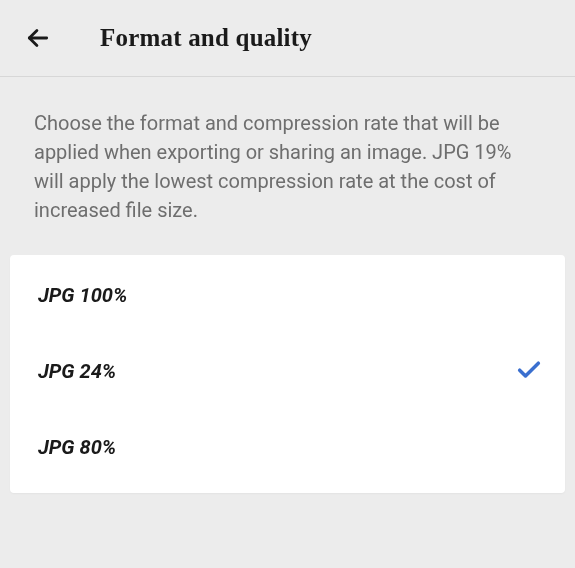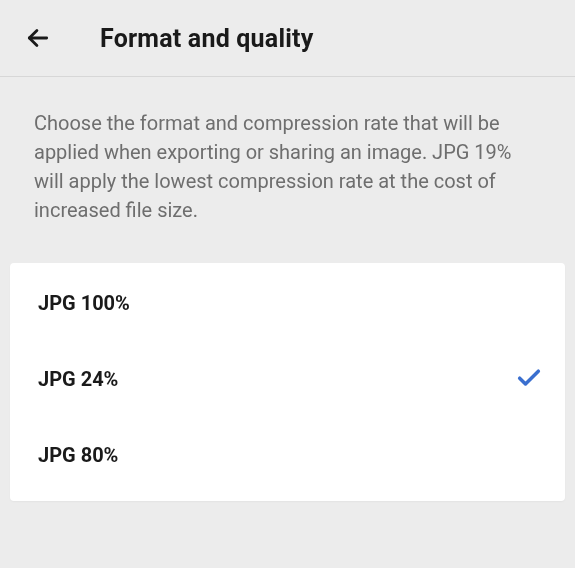--- a/index.html
+++ b/index.html
@@ -9,20 +9,21 @@
       width: 575px;
       height: 568px;
       overflow: hidden;
       color: #1a1a1a;
     }
     .header {
       display: flex;
       align-items: center;
       padding: 22px 20px 22px 22px;
       border-bottom: 1px solid #d7d7d7;
+      font-family: Liberation Serif, serif;
     }
     .back-btn {
       width: 32px;
       height: 32px;
       display: flex;
       align-items: center;
       justify-content: center;
       cursor: pointer;
       color: #1a1a1a;
     }
@@ -33,24 +34,25 @@
       letter-spacing: 0.2px;
     }
     .description {
       padding: 32px 30px 30px 34px;
       font-size: 20px;
       line-height: 1.45;
       color: #6e6e6e;
     }
     .card {
       background: #ffffff;
-      margin: 8px 10px;
+      margin: 0 10px;
       border-radius: 4px;
       box-shadow: 0 1px 2px rgba(0,0,0,0.04);
       padding: 4px 0 10px 0;
+      font-style: italic;
     }
     .option {
       display: flex;
       align-items: center;
       justify-content: space-between;
       padding: 24px 22px 24px 28px;
       cursor: pointer;
     }
     .option-label {
       font-size: 20px;

